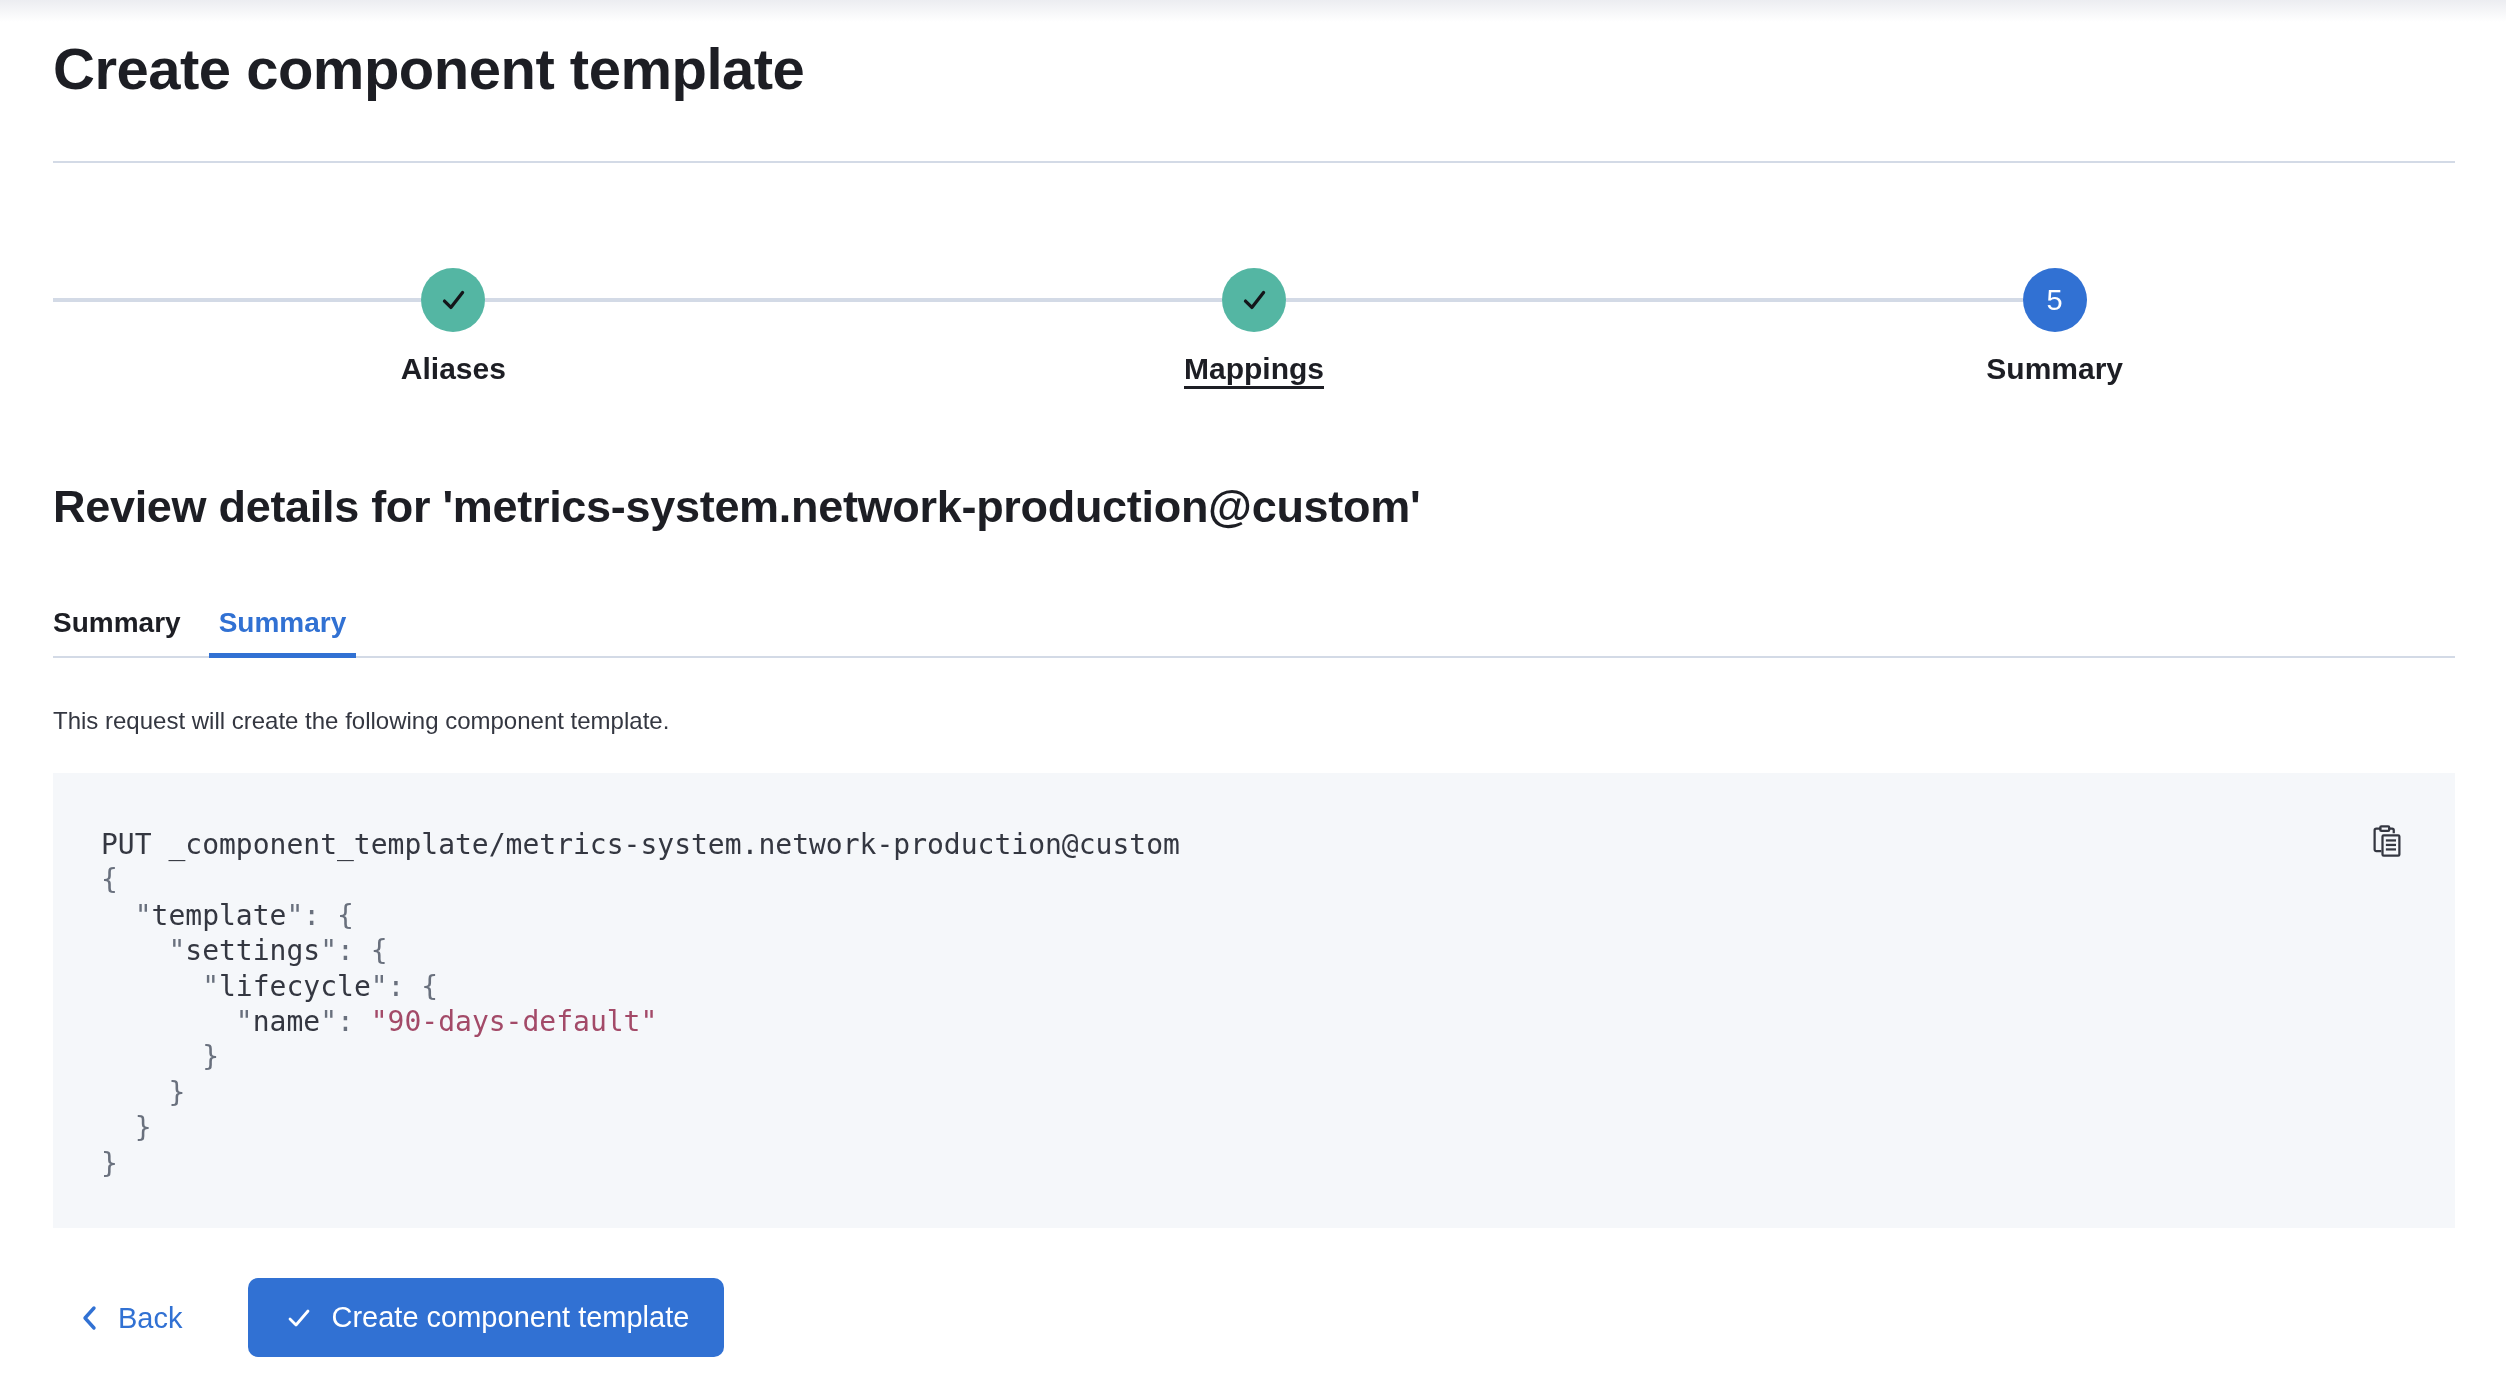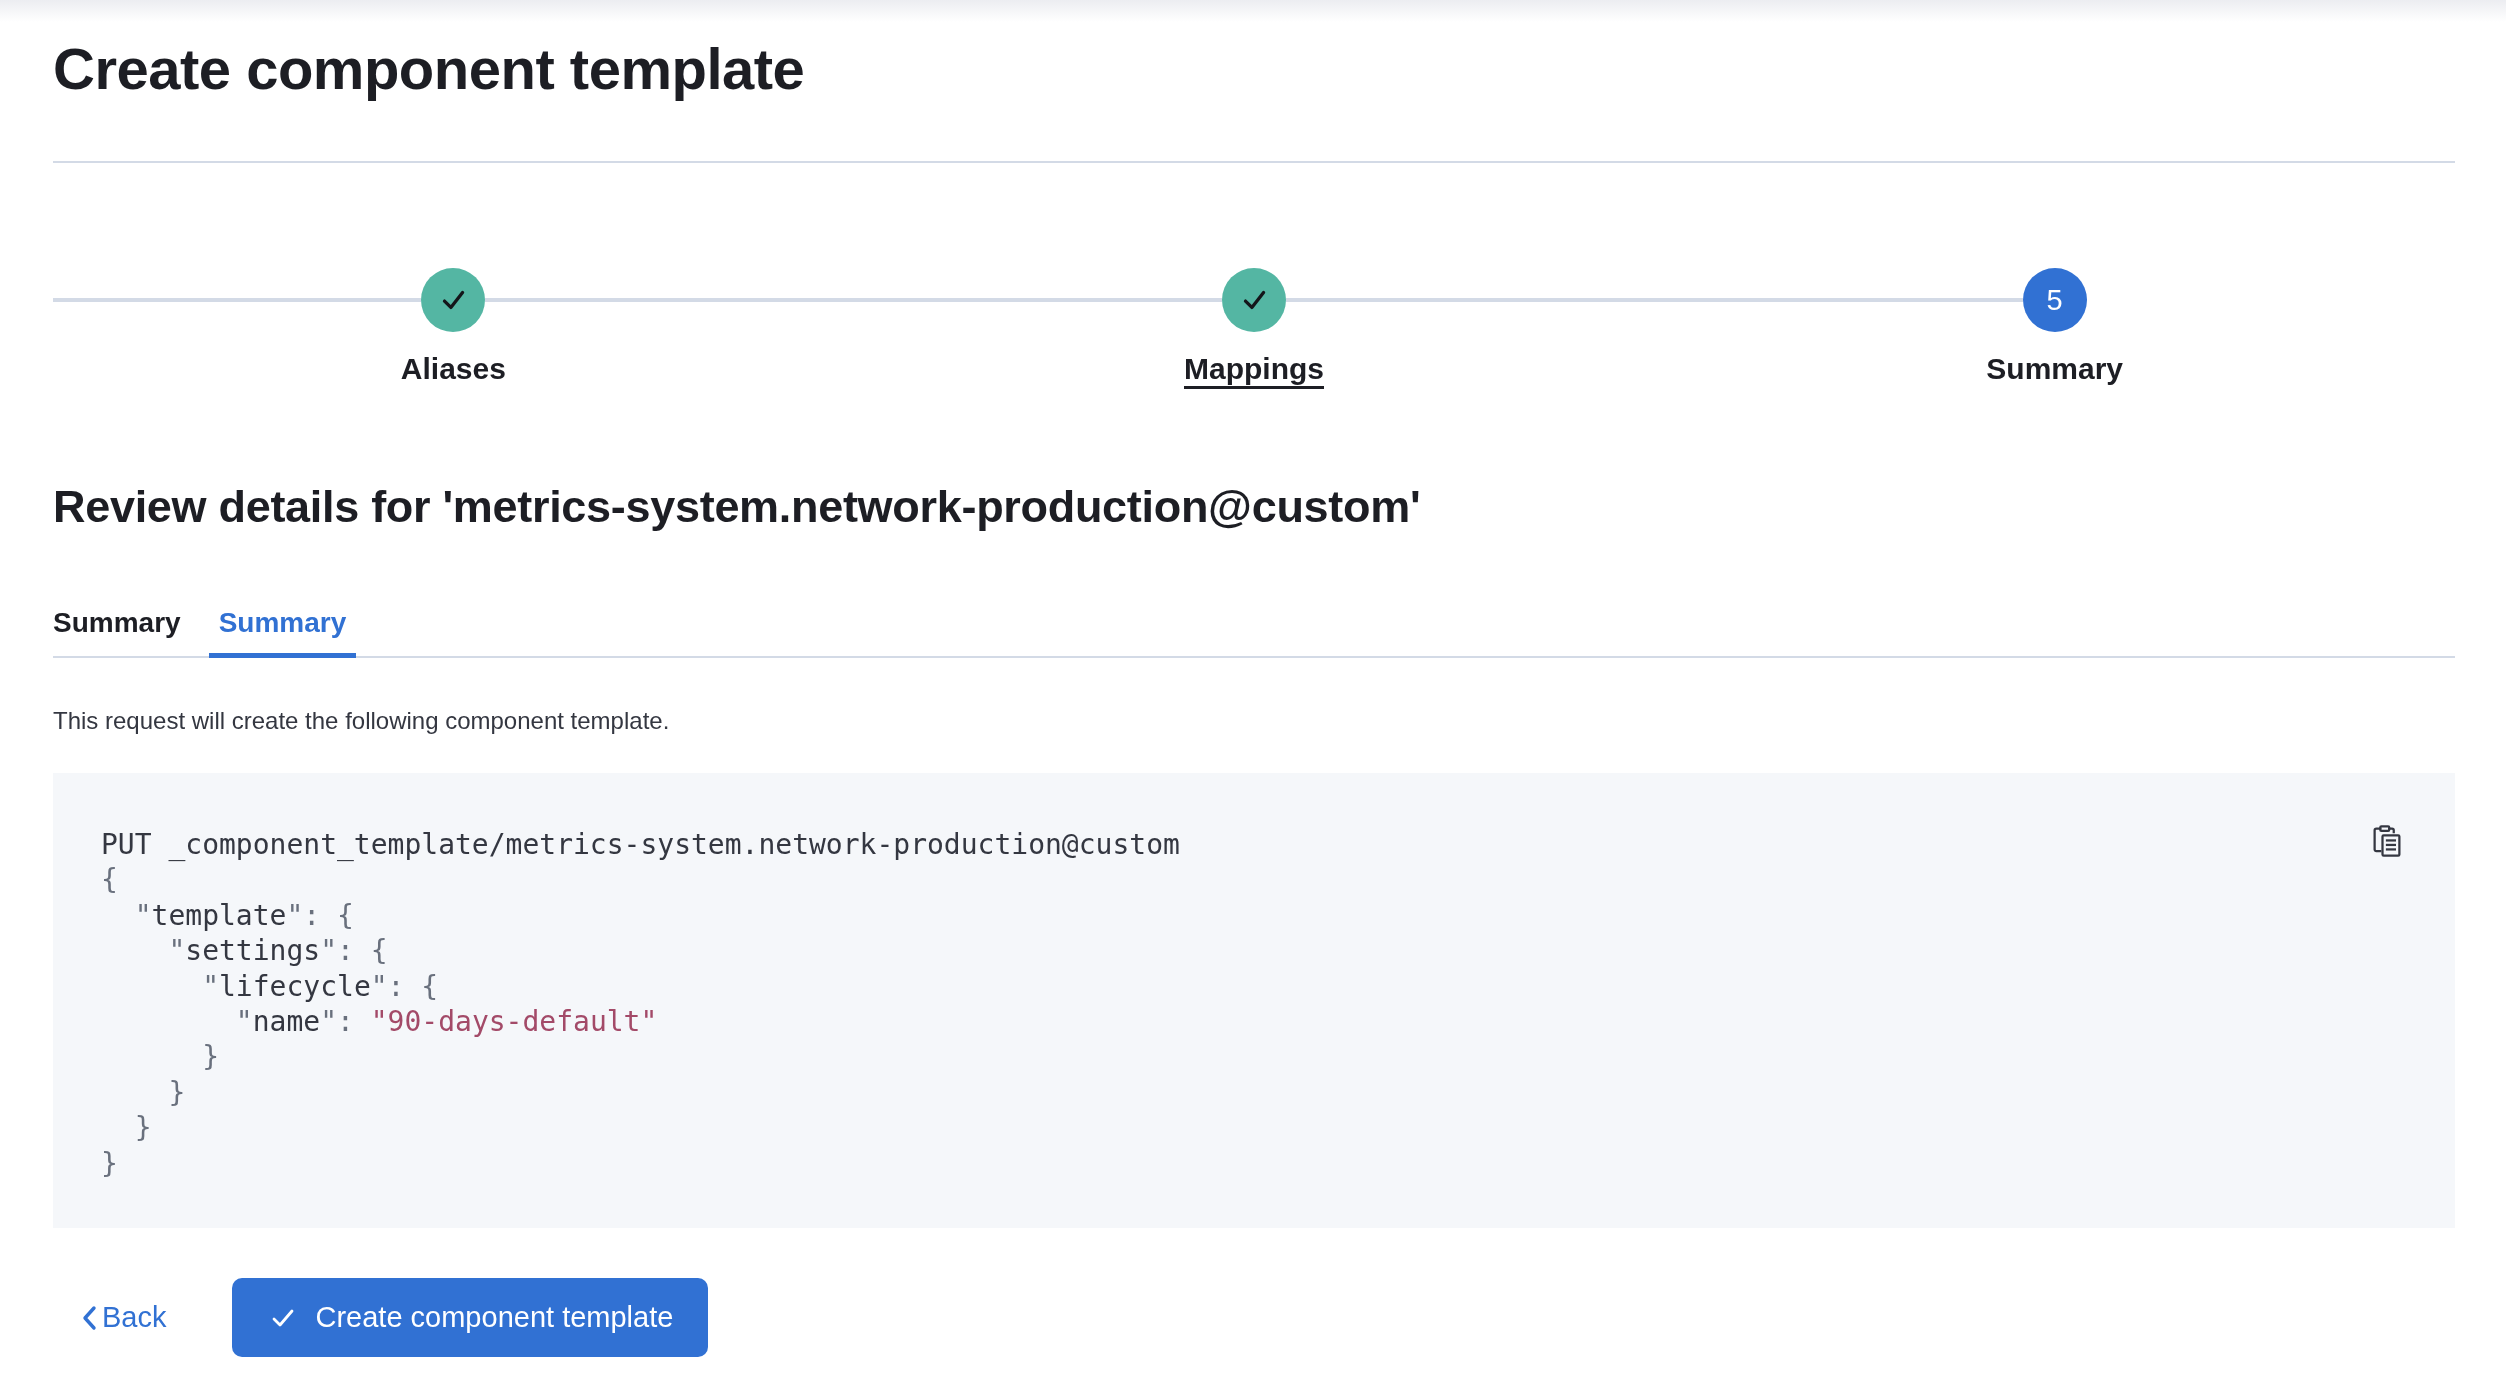--- a/index.html
+++ b/index.html
@@ -110,21 +110,21 @@
   .copy-btn{
     position:absolute;top:46px;right:46px;
     width:44px;height:44px;
     background:none;border:none;padding:4px;cursor:pointer;
     color:var(--text);
   }
 
   
   .actions{display:flex;align-items:center;margin-top:50px;}
   .back{
-    display:flex;align-items:center;
+    display:flex;align-items:flex-end;gap:16px;
     margin-left:25px;
     color:var(--primary);
     font-size:29px;font-weight:500;
     cursor:pointer;text-decoration:none;
   }
   .submit{
     display:flex;align-items:center;gap:16px;
     margin-left:66px;
     height:79px;padding:0 35px;
     background:var(--primary);

